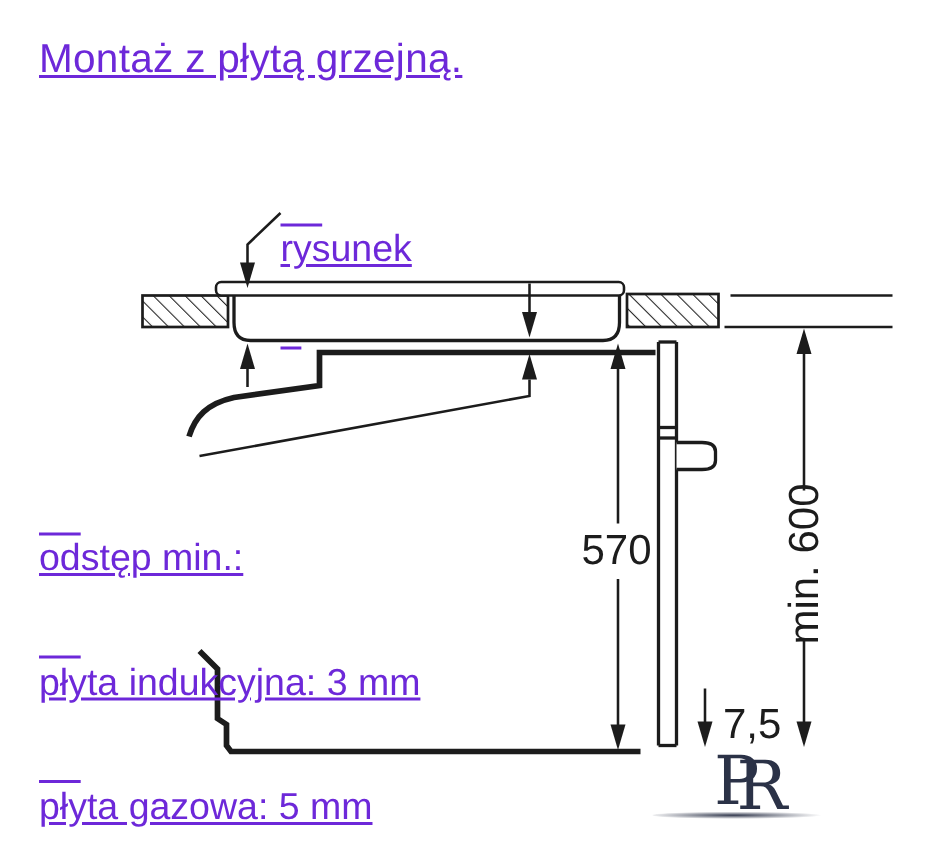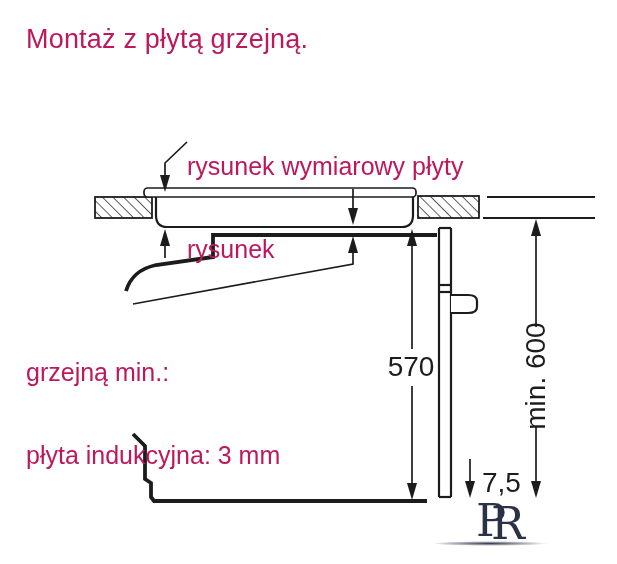--- a/index.html
+++ b/index.html
@@ -1,21 +1,21 @@
 <!DOCTYPE html>
 <html><head>
 <meta charset="utf-8">
 <style>
   html,body{margin:0;padding:0;background:#fff;}
   #stage{
     position:relative;width:617px;height:564px;background:#ffffff;
     font-family:"Liberation Sans",sans-serif;color:#1c1c1c;overflow:hidden;
   }
   #diagram{position:absolute;left:0;top:0;}
-  .txt{position:absolute;white-space:pre;color:#be185d;}
+  .txt{position:absolute;white-space:pre;color:#6d28d9;text-decoration:underline;}
   #title{left:26px;top:24px;font-size:27px;letter-spacing:.2px;}
   #note{left:187px;top:98px;font-size:25px;line-height:27.5px;}
   #clearance{left:26px;top:304px;font-size:25px;line-height:27.6px;}
   svg text{font-family:"Liberation Sans",sans-serif;fill:#1c1c1c;}
   #watermark{position:absolute;left:435px;top:500px;width:125px;height:52px;}
   #wm-swoosh{
     position:absolute;left:0;top:41px;width:120px;height:5px;border-radius:50%;
     background:radial-gradient(50% 50% at 45% 50%, rgba(43,50,71,.95), rgba(43,50,71,0) 98%);
   }
   .wm-letter{
@@ -101,27 +101,27 @@
     <g>
       <line x1="470" y1="459" x2="470" y2="482" stroke="#1c1c1c" stroke-width="1.7"></line>
       <polygon points="470,498 465,481 475,481" fill="#1c1c1c"></polygon>
       <text x="482" y="492" font-size="28" text-anchor="start">7,5</text>
     </g>
   </svg>
 
   <div id="title" class="txt">Montaż z płytą grzejną.</div>
 
   <div id="note" class="txt">
-    <div>rysunek wymiarowy płyty</div>
     <div>rysunek</div>
   </div>
 
   <div id="clearance" class="txt">
-    <div>grzejną min.:</div>
+    <div>odstęp min.:</div>
     <div>płyta indukcyjna: 3 mm</div>
+    <div>płyta gazowa: 5 mm</div>
     
   </div>
 
   <div id="watermark">
     <div id="wm-swoosh"></div>
     <span id="wm-p" class="wm-letter">P</span>
     <span id="wm-r" class="wm-letter">R</span>
   </div>
 
 </div>

